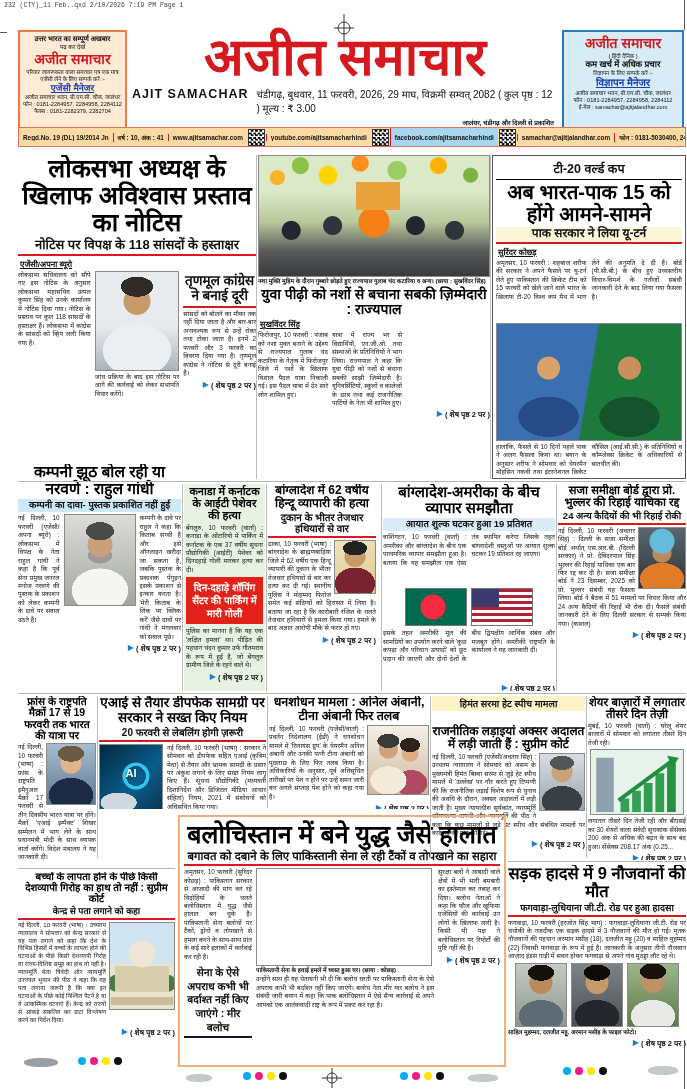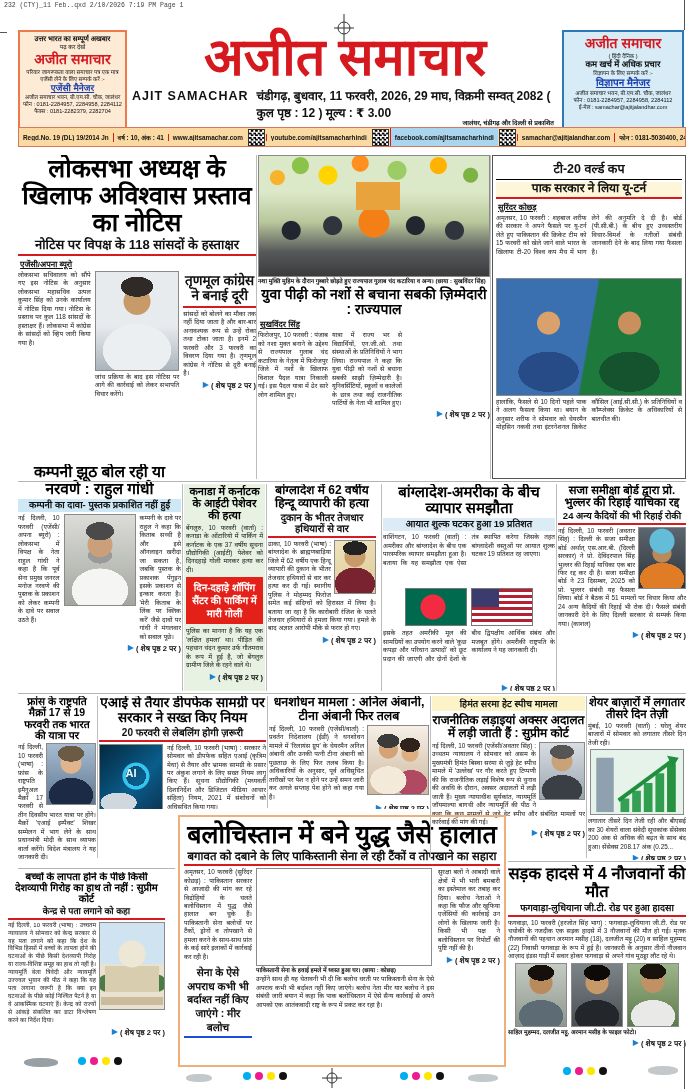--- a/index.html
+++ b/index.html
@@ -28,21 +28,21 @@
   #ad-right{left:562px;top:30px;width:122px;height:112px;border:2px solid #2a7ab8;background:#d7ecf7;
            text-align:center;padding:3px 2px;line-height:1.25}
   .ad-t{color:#d6181f;font-weight:bold}
   .ad-m{color:#1a3fae;font-weight:bold;text-decoration:underline}
   .ad-s{font-size:5.6px}
   #masthead{left:132px;top:30px;width:426px;text-align:center}
   #mast-title{font-size:52px;line-height:1.06;font-weight:bold;color:#d6181f;white-space:nowrap;
               font-family:"Liberation Serif","DejaVu Serif",serif}
   #mast-row{display:flex;align-items:baseline;gap:8px;margin-top:2px;text-align:left}
   #mast-eng{font-weight:bold;font-size:12.5px;letter-spacing:1px}
-  #mast-date{font-weight:bold;font-size:12px;flex:1}
+  #mast-date{font-weight:normal;font-size:10px;flex:1}
   #pub-line{left:392px;top:118px;width:162px;text-align:right;font-size:6.4px;font-weight:bold}
   #info-bar{left:18px;top:127px;width:668px;height:20px;background:#fbd9a2;border:1px solid #d6795a;
             display:flex;align-items:center;font-size:6.4px;font-weight:bold}
   #info-bar .seg{padding:0 4px;border-left:1.5px solid #d6181f;white-space:nowrap;overflow:hidden}
   #info-bar .seg:first-child{border-left:none}
   #info-bar .fb{background:#a9d5ee;align-self:stretch;display:flex;align-items:center}
   .qr{width:17px;height:17px;flex:none;margin:0 1px;border:1px solid #333;
       background:repeating-conic-gradient(#000 0 25%,#fff 0 50%) 0 0/4.4px 4.4px}
 
   
@@ -52,46 +52,46 @@
   #st-rahul{left:18px;top:464px;width:163px;height:207px}
   #st-canada{left:184px;top:484px;width:81px;height:207px;background:#e7f2e3;padding:2px}
   #st-bdtrader{left:268px;top:484px;width:108px;height:207px}
   #st-bdus{left:383px;top:484px;width:172px;height:207px}
   #st-bhullar{left:558px;top:484px;width:128px;height:207px}
   #st-macron{left:18px;top:696px;width:78px;height:164px}
   #st-deepfake{left:99px;top:696px;width:167px;height:113px}
   #st-ambani{left:269px;top:696px;width:160px;height:113px}
   #st-himanta{left:432px;top:696px;width:153px;height:164px}
   #st-stocks{left:588px;top:696px;width:98px;height:164px}
-  #st-children{left:8px;top:872px;width:157px;height:190px}
+  #st-children{left:18px;top:872px;width:157px;height:190px}
   #st-baloch{left:178px;top:815px;width:328px;height:252px;border:2px solid #f0ae78;padding:4px}
   #st-accident{left:508px;top:865px;width:178px;height:198px}
 
   #st-lead .hl{font-size:25px}      #st-gov .hl{font-size:14px}
   #st-t20 .hl{font-size:20px}       #st-rahul .hl{font-size:15.5px}
   #st-canada .hl{font-size:11px}    #st-bdtrader .hl{font-size:12px}
   #st-bdus .hl{font-size:15px}      #st-bhullar .hl{font-size:11.5px}
   #st-macron .hl{font-size:10.5px}  #st-deepfake .hl{font-size:13.5px}
   #st-ambani .hl{font-size:12.5px}  #st-himanta .hl{font-size:12px}
   #st-stocks .hl{font-size:11.5px}  #st-children .hl{font-size:10px}
   #st-baloch .hl{font-size:25px}    #st-accident .hl{font-size:16.5px}
 
   .minihead{font-weight:bold;font-size:13.5px;text-align:center;line-height:1.15;
             border-bottom:2px solid #d71920;padding:2px 0;margin-bottom:2px}
   .redband{border-top:3px solid #e20613;border-bottom:3px solid #e20613;font-weight:bold;
            font-size:10.5px;text-align:center;line-height:1.35;padding:3px 1px}
   .redbox{background:#e32118;color:#fff;font-weight:bold;font-size:10px;text-align:center;
           line-height:1.3;padding:4px 2px;margin:3px 0}
   .kicker{font-weight:bold;font-size:12.5px;text-align:center;border-bottom:1px solid #000;padding:1px 0 2px}
-  .kicker-y{background:#fdf3c8;font-weight:bold;font-size:9.5px;text-align:center;padding:1px 0;margin-bottom:3px}
+  .kicker-y{background:#fdf3c8;font-weight:bold;font-size:9.5px;text-align:center;padding:1px 0;margin-bottom:14px}
   .hl-band{background:#cfe8f6;border-bottom:none;font-size:9.5px;padding:1px 0}
   .sub-blue{background:#dcecf7;border-bottom:none;font-size:9.5px;padding:1px 0}
   .sub-yellow{background:#fdf6d8;font-size:12px}
   .mirbox{font-weight:bold;font-size:10.5px;text-align:center;line-height:1.3;
-          border-bottom:2px solid #1d4ed8;padding:2px 0;margin-top:3px}
+          border-bottom:2px solid #0f172a;padding:2px 0;margin-top:3px}
 
   
   .ph-crowd{width:100%;height:122px;background:
     radial-gradient(circle at 8% 18%,#f7b32b 0 7px,transparent 8px),
     radial-gradient(circle at 18% 8%,#8bc34a 0 8px,transparent 9px),
     radial-gradient(circle at 30% 16%,#ffd400 0 9px,transparent 10px),
     radial-gradient(circle at 44% 6%,#ff8f1f 0 8px,transparent 9px),
     radial-gradient(circle at 60% 12%,#9ccc65 0 9px,transparent 10px),
     radial-gradient(circle at 78% 8%,#ffb300 0 8px,transparent 9px),
     radial-gradient(circle at 92% 16%,#7cb342 0 7px,transparent 8px),
@@ -285,20 +285,21 @@
     <p class="body" style="width:70px">यात्रा में राज्य भर से विद्यार्थियों, एन.जी.ओ. तथा संस्थाओं के प्रतिनिधियों ने भाग लिया। राज्यपाल ने कहा कि युवा पीढ़ी को नशों से बचाना सबकी साझी ज़िम्मेदारी है। यूनिवर्सिटियों, स्कूलों व कालेजों के छात्र तथा कई राजनीतिक पार्टियों के नेता भी शामिल हुए।</p>
   </div>
   <div class="cont">
     <span class="tri">▶</span>
     <span>( शेष पृष्ठ 2 पर )</span>
   </div>
 </section>
 
 <section class="story" id="st-t20">
   <div class="kicker">टी-20 वर्ल्ड कप</div>
+  <h2 class="hl" style="margin-top:2px">अब भारत-पाक 15 को होंगे आमने-सामने</h2>
   <div class="sub sub-yellow">पाक सरकार ने लिया यू-टर्न</div>
   <div class="byline">सुरिंदर कोछड़</div>
   <p class="body cols2" style="height:62px">अमृतसर, 10 फरवरी : शहबाज शरीफ की सरकार ने अपने फैसले पर यू-टर्न लेते हुए पाकिस्तान की क्रिकेट टीम को 15 फरवरी को खेले जाने वाले भारत के खिलाफ टी-20 विश्व कप मैच में भाग लेने की अनुमति दे दी है। बोर्ड (पी.सी.बी.) के बीच हुए उच्चस्तरीय विचार-विमर्श के नतीजों संबंधी जानकारी देने के बाद लिया गया फैसला है।</p>
   <div class="photo ph-t20" style="margin:2px 0"></div>
   <p class="body cols2" style="height:56px">हालांकि, फैसले से 10 दिनों पहले पाक ने अलग फैसला किया था। बयान के अनुसार शरीफ ने सोमवार को चेयरमैन मोहसिन नकवी तथा इंटरनेशनल क्रिकेट कौंसिल (आई.सी.सी.) के प्रतिनिधियों व कॉम्प्लेक्स क्रिकेट के अधिकारियों से बातचीत की।</p>
 
 </section>
 
 <section class="story" id="st-rahul">
   <h2 class="hl">कम्पनी झूठ बोल रही या नरवणे : राहुल गांधी</h2>
@@ -464,21 +465,21 @@
       <p class="body">सुरक्षा बलों ने आबादी वाले क्षेत्रों में भी भारी बमबारी का इस्तेमाल कर तबाह कर दिया। बलोच नेताओं ने कहा कि फौज और खुफिया एजेंसियों की कार्रवाई उन लोगों के खिलाफ जारी है। किसी भी पक्ष ने बलोचिस्तान पर रिपोर्टों की पुष्टि नहीं की है।</p>
       <div class="cont">
         <span class="tri">▶</span>
         <span>( शेष पृष्ठ 2 पर )</span>
       </div>
     </div>
   </div>
 </section>
 
 <section class="story" id="st-accident">
-  <h2 class="hl">सड़क हादसे में 4 नौजवानों की मौत</h2>
+  <h2 class="hl">सड़क हादसे में 9 नौजवानों की मौत</h2>
   <div class="sub" style="font-size:9.5px">फगवाड़ा-लुधियाना जी.टी. रोड पर हुआ हादसा</div>
   <p class="body">फगवाड़ा, 10 फरवरी (हरजोत सिंह भाग) : फगवाड़ा-लुधियाना जी.टी. रोड पर चचोकी के नजदीक एक सड़क हादसे में 3 नौजवानों की मौत हो गई। मृतक नौजवानों की पहचान अरमान मसीह (18), दलजीत मट्टू (20) व साहिल मुहम्मद (22) निवासी फगवाड़ा के रूप में हुई है। जानकारी के अनुसार तीनों नौजवान आज़ाद इंडस गाड़ी में सवार होकर फगवाड़ा से अपने गांव मुठड्डा लौट रहे थे।</p>
   <div class="flexrow" style="justify-content:center;margin:2px 0">
     <div class="photo ph-youth y1"></div>
     <div class="photo ph-youth y2"></div>
     <div class="photo ph-youth y3"></div>
   </div>
   <div class="cap">साहिल मुहम्मद, दलजीत मट्टू, अरमान मसीह के फाइल फोटो।</div>
   <div class="cont">
     <span class="tri">▶</span>

